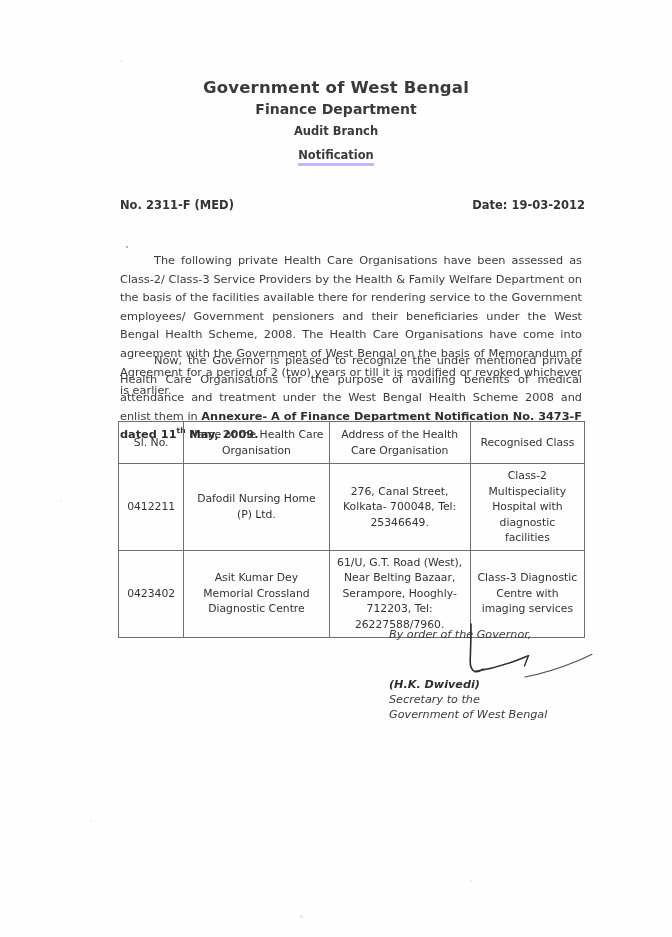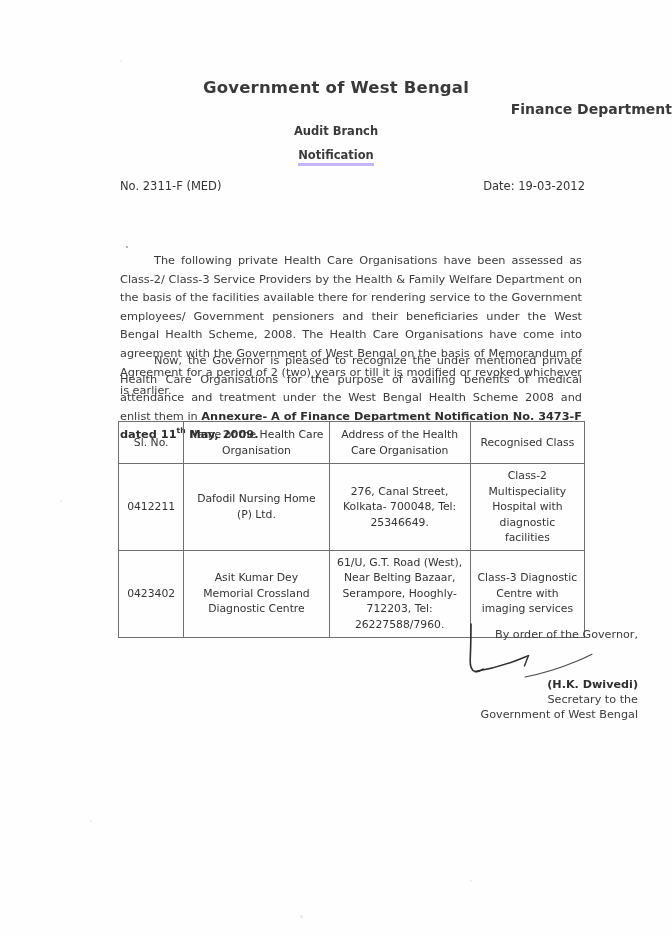--- a/index.html
+++ b/index.html
@@ -51,21 +51,20 @@
     font-weight: bold;
     letter-spacing: .2px;
     color: #ararara;
     color: #3a3a3a;
   }
   .hdr-dept {
     top: 101px;
     font-size: 14px;
     font-weight: bold;
     color: #3a3a3a;
-    text-align: right;
   }
   .hdr-branch {
     top: 124px;
     font-size: 11.5px;
     font-weight: bold;
     color: #3a3a3a;
   }
   .hdr-notif {
     top: 148px;
     font-size: 11.5px;
@@ -74,24 +73,24 @@
   }
   .hdr-notif span {
     border-bottom: 3px solid #c4b5fd;
     padding-bottom: 1px;
   }
 
   
   .refline {
     position: absolute;
     left: 120px;
-    top: 179px;
+    top: 198px;
     width: 465px;
     font-size: 11.5px;
-    font-weight: normal;
+    font-weight: bold;
     color: #333;
   }
   .refline .no { float: left; }
   .refline .dt { float: right; }
 
   
   .para {
     position: absolute;
     left: 120px;
     width: 462px;
@@ -138,26 +137,27 @@
   .c-sl   { width: 58px; }
   .c-name { width: 154px; }
   .c-addr { width: 143px; }
   .c-cls  { width: 112px; }
   .tbl .row1 td { height: 66px; margin-left: 24px; }
   .tbl .row2 td { height: 78px; }
 
   
   .sig {
     position: absolute;
-    left: 420px;
+    left: 389px;
     width: 218px;
-    text-align: right;
+    text-align: left;
     font-size: 11.2px;
     line-height: 17px;
     color: #3b3b3b;
+    font-style: italic;
   }
   .sig-order { top: 626px; }
   .sig-name  { top: 676px; font-weight: bold; color: #2f2f2f; }
   .sig-role  { top: 691px; }
   .sig-govt  { top: 706px; }
 
   .sig-ink {
     position: absolute;
     left: 455px;
     top: 620px;

